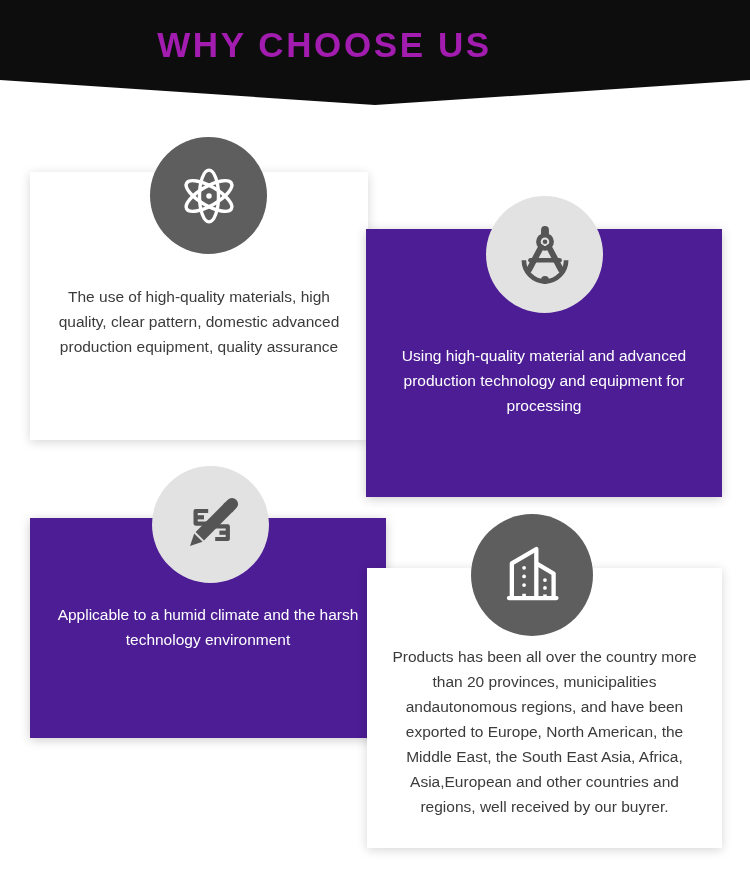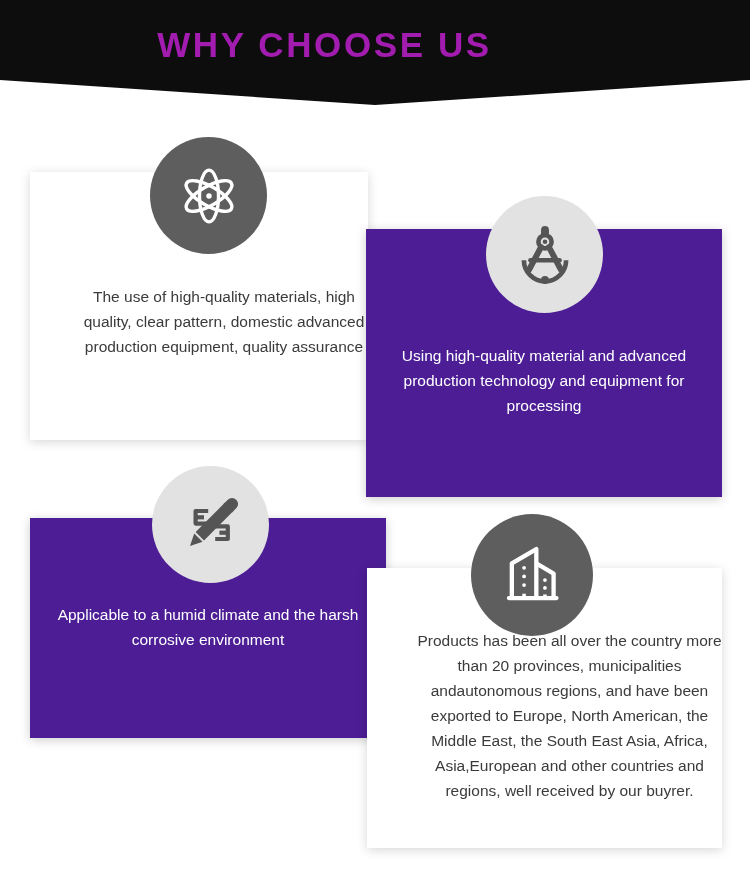--- a/index.html
+++ b/index.html
@@ -55,21 +55,21 @@
   }
   .card-text {
     position: absolute;
     left: 0;
     width: 100%;
     box-sizing: border-box;
     text-align: center;
     font-size: 15.5px;
     line-height: 25px;
   }
-  .card-light .card-text { color: #3b3b3b; margin-left: 25px; }
+  .card-light .card-text { color: #3b3b3b; }
   .card-dark  .card-text { color: #ffffff; }
 
   
   .icon-badge {
     position: absolute;
     border-radius: 50%;
     display: flex;
     align-items: center;
     justify-content: center;
     z-index: 5;
@@ -85,21 +85,21 @@
 
   #card-2 { left: 366px; top: 229px; width: 356px; height: 268px; }
   #card-2 .card-text { top: 114px; padding: 0 26px; }
   #badge-2 { left: 486px; top: 196px; width: 117px; height: 117px; }
 
   #card-3 { left: 30px;  top: 518px; width: 356px; height: 220px; }
   #card-3 .card-text { top: 84px; padding: 0 24px; }
   #badge-3 { left: 152px; top: 466px; width: 117px; height: 117px; }
 
   #card-4 { left: 367px; top: 568px; width: 355px; height: 280px; }
-  #card-4 .card-text { top: 60px; padding: 0 14px; }
+  #card-4 .card-text { top: 76px; padding: 0 14px; }
   #badge-4 { left: 471px; top: 514px; width: 122px; height: 122px; }
 </style>
 </head>
 <body>
 
 <div id="header-banner"></div>
 <div id="page-title">WHY CHOOSE US</div>
 
 <div class="card card-light" id="card-1">
   <div class="card-text">The use of high-quality materials, high quality, clear pattern, domestic advanced production equipment, quality assurance</div>
@@ -127,21 +127,21 @@
       <path d="M44 38 L26 72" stroke-width="9"></path>
       <path d="M56 38 L74 72" stroke-width="9"></path>
       <path d="M28 58 H72" stroke-width="7"></path>
       <path d="M18 58 a32 32 0 0 0 64 0" stroke-width="7" stroke-linecap="butt"></path>
       <circle cx="50" cy="88" r="6" fill="#555555" stroke="none"></circle>
     </svg>
   </span>
 </div>
 
 <div class="card card-dark" id="card-3">
-  <div class="card-text">Applicable to a humid climate and the harsh corrosive environment</div>
+  <div class="card-text">Applicable to a humid climate and the harsh technology environment</div>
 </div>
 <div class="icon-badge badge-light" id="badge-3">
   <span>
     <svg width="70" height="70" viewBox="0 0 100 100">
       <g fill="#555555">
 
         <path d="M70 18 L82 30 L40 72 L28 60 Z"></path>
 
         <path d="M74 14 a8 8 0 0 1 12 0 a8 8 0 0 1 0 12 L80 32 L68 20 Z"></path>
 

